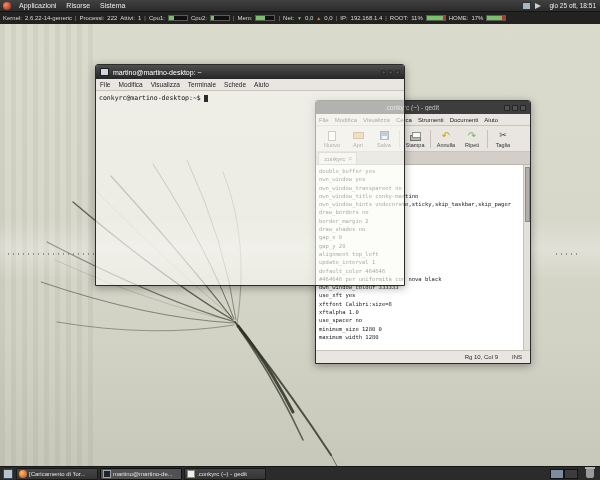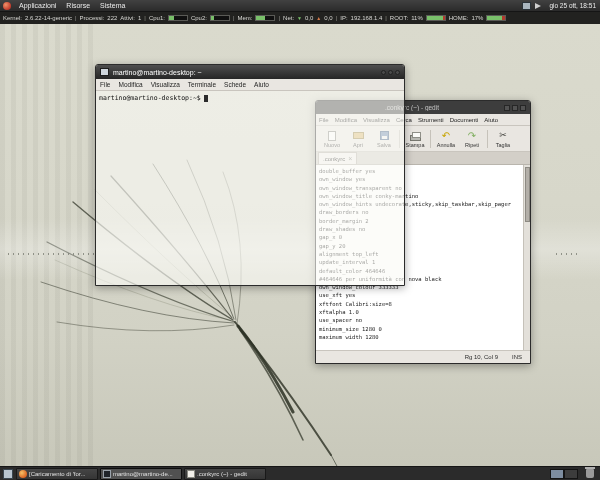--- a/index.html
+++ b/index.html
@@ -250,21 +250,21 @@
     </div>
     <div class="menubar">
       <span class="mitem">File</span>
       <span class="mitem">Modifica</span>
       <span class="mitem">Visualizza</span>
       <span class="mitem">Terminale</span>
       <span class="mitem">Schede</span>
       <span class="mitem">Aiuto</span>
     </div>
     <div class="term-content">
-      <span>martino@martino-desktop:~$</span><span class="cursor"></span>
+      <span>conkyrc@martino-desktop:~$</span><span class="cursor"></span>
     </div>
   </div>
 
   <div class="panel-top">
     <div class="prow1">
       <span class="logo"></span>
       <span class="pmenu">Applicazioni</span>
       <span class="pmenu">Risorse</span>
       <span class="pmenu">Sistema</span>
       <span class="spacer"></span>

